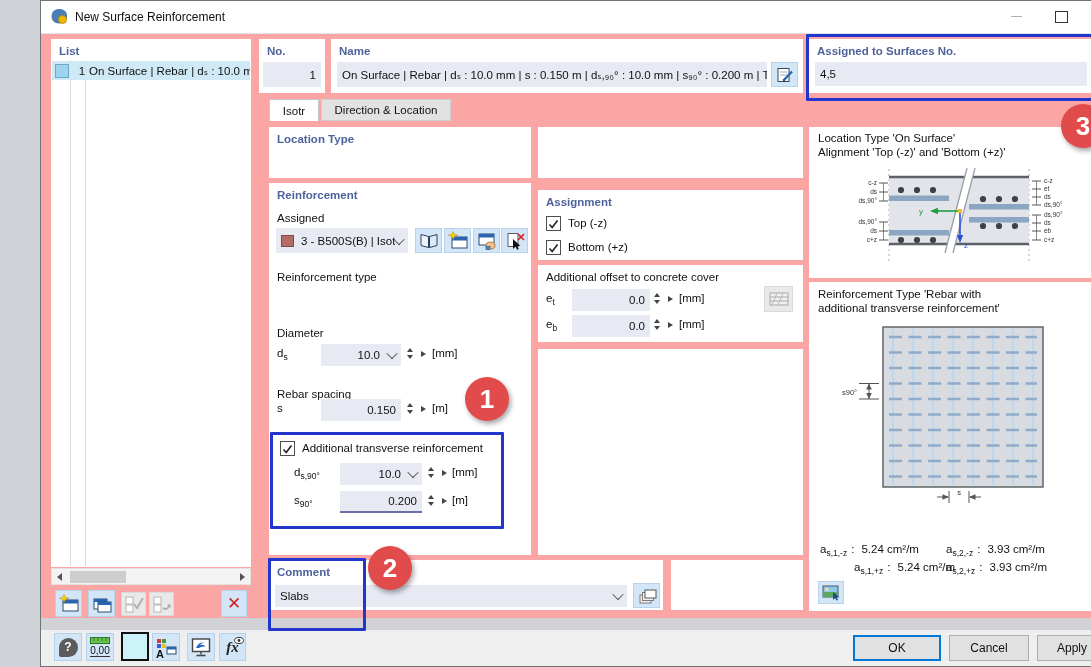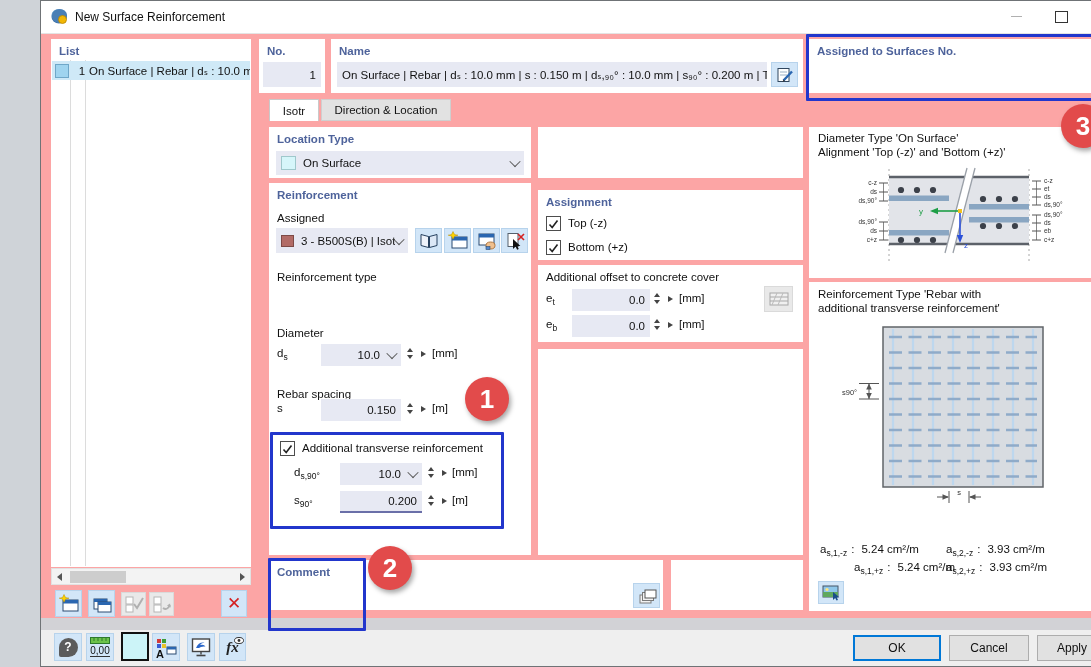--- a/index.html
+++ b/index.html
@@ -127,42 +127,40 @@
       <rect x="3" y="2.5" width="11" height="13" fill="#fff" stroke="#30475f"></rect>
       <line x1="5" y1="6" x2="12" y2="6" stroke="#9bb0c4"></line>
         <line x1="5" y1="9" x2="12" y2="9" stroke="#9bb0c4"></line>
       <line x1="8.5" y1="14.5" x2="17" y2="5.5" stroke="#2a66b0" stroke-width="2.4"></line>
       <polygon points="7.5,16 10,15 8.5,13.5" fill="#333"></polygon>
     </svg>
   </div>
 
   <div class="box" style="left:768px;top:38px;width:315px;height:54px"></div>
   <div class="ghead" style="left:776px;top:44px">Assigned to Surfaces No.</div>
+  <div class="fld" style="left:774px;top:61px;width:272px;height:24px">
+      <span>4,5</span>
+    </div>
   <div class="ibtn" style="left:1051px;top:60px;width:27px;height:26px">
     <svg width="20" height="20" viewBox="0 0 20 20">
       <line x1="13" y1="3" x2="19" y2="9" stroke="#d42222" stroke-width="1.8"></line>
         <line x1="19" y1="3" x2="13" y2="9" stroke="#d42222" stroke-width="1.8"></line>
       <path d="M8 4 L8 17 L11.3 13.9 L13.2 18.2 L15.4 17.2 L13.5 13 L17.6 13 Z" fill="#fff" stroke="#222" stroke-width="1"></path>
     </svg>
   </div>
 
   <div class="tab on" style="left:228px;top:98px;width:50px;height:22px">
       <span>Isotr</span>
     </div>
   <div class="tab off" style="left:280px;top:98px;width:130px;height:22px">
       <span>Direction &amp; Location</span>
     </div>
 
   <div class="box" style="left:228px;top:126px;width:262px;height:51px"></div>
   <div class="ghead" style="left:236px;top:132px">Location Type</div>
-  <div class="fld" style="left:235px;top:150px;width:248px;height:24px">
-    <span class="sw" style="width:15px;height:14px;background:#d6f6fa;border:1px solid #9fc8cc"></span>
-    <span>On Surface</span>
-    <span class="chev auto"></span>
-  </div>
 
   <div class="box" style="left:228px;top:182px;width:262px;height:372px"></div>
   <div class="ghead" style="left:236px;top:188px">Reinforcement</div>
   <div class="lbl" style="left:236px;top:211px">Assigned</div>
   <div class="fld" style="left:235px;top:227px;width:132px;height:25px">
     <span class="sw" style="width:13px;height:12px;background:#b26b66;border:1px solid #7d4a46"></span>
     <span style="overflow:hidden;text-overflow:clip">3 - B500S(B) | Isotr...</span>
     <span class="chev auto"></span>
   </div>
   <div class="ibtn" style="left:374px;top:227px;width:27px;height:25px">
@@ -248,20 +246,24 @@
     </div>
   <div class="spin" style="left:387px;top:494px">
       <i class="tup"></i>
       <i class="tdn"></i>
     </div>
   <div class="tri-r" style="left:401px;top:497px"></div>
   <div class="lbl" style="left:411px;top:493px">[m]</div>
 
   <div class="box" style="left:228px;top:559px;width:394px;height:50px"></div>
   <div class="ghead" style="left:236px;top:565px">Comment</div>
+  <div class="fld" style="left:234px;top:584px;width:352px;height:22px">
+      <span>Slabs</span>
+      <span class="chev auto"></span>
+    </div>
   <div class="ibtn" style="left:592px;top:582px;width:27px;height:25px">
     <svg width="20" height="18" viewBox="0 0 20 18">
       <rect x="3" y="8" width="11" height="8" fill="#f2f2f2" stroke="#7a7a7a"></rect>
       <rect x="5.5" y="5.5" width="11" height="8" fill="#f2f2f2" stroke="#7a7a7a"></rect>
       <rect x="8" y="3" width="11" height="8" fill="#fff" stroke="#555"></rect>
     </svg>
   </div>
 
   <div class="box" style="left:497px;top:126px;width:265px;height:51px"></div>
 
@@ -309,21 +311,21 @@
       <i class="tup"></i>
       <i class="tdn"></i>
     </div>
   <div class="tri-r" style="left:627px;top:321px"></div>
   <div class="lbl" style="left:638px;top:317px">[mm]</div>
 
   <div class="box" style="left:497px;top:348px;width:265px;height:206px"></div>
   <div class="box" style="left:630px;top:559px;width:132px;height:50px"></div>
 
   <div class="box" style="left:768px;top:126px;width:315px;height:151px"></div>
-  <div class="lbl" style="left:777px;top:131px">Diameter Type 'On Surface'</div>
+  <div class="lbl" style="left:777px;top:131px">Location Type 'On Surface'</div>
   <div class="lbl" style="left:777px;top:145px">Alignment 'Top (-z)' and 'Bottom (+z)'</div>
 
   <svg class="a" style="left:770px;top:158px" width="306" height="115" viewBox="0 0 306 115" font-family="Liberation Sans, DejaVu Sans, sans-serif">
     <line x1="78" y1="10" x2="78" y2="104" stroke="#a8a8a8" stroke-dasharray="2 3"></line>
     <line x1="218" y1="10" x2="218" y2="104" stroke="#a8a8a8" stroke-dasharray="2 3"></line>
     <rect x="78" y="18" width="140" height="67" fill="#e2e4e9"></rect>
     <rect x="78" y="36.5" width="60" height="5.5" fill="#8aa6c2"></rect>
     <rect x="78" y="71" width="60" height="5.5" fill="#8aa6c2"></rect>
     <rect x="158" y="45" width="60" height="5.5" fill="#8aa6c2"></rect>
     <rect x="158" y="58" width="60" height="5.5" fill="#8aa6c2"></rect>

